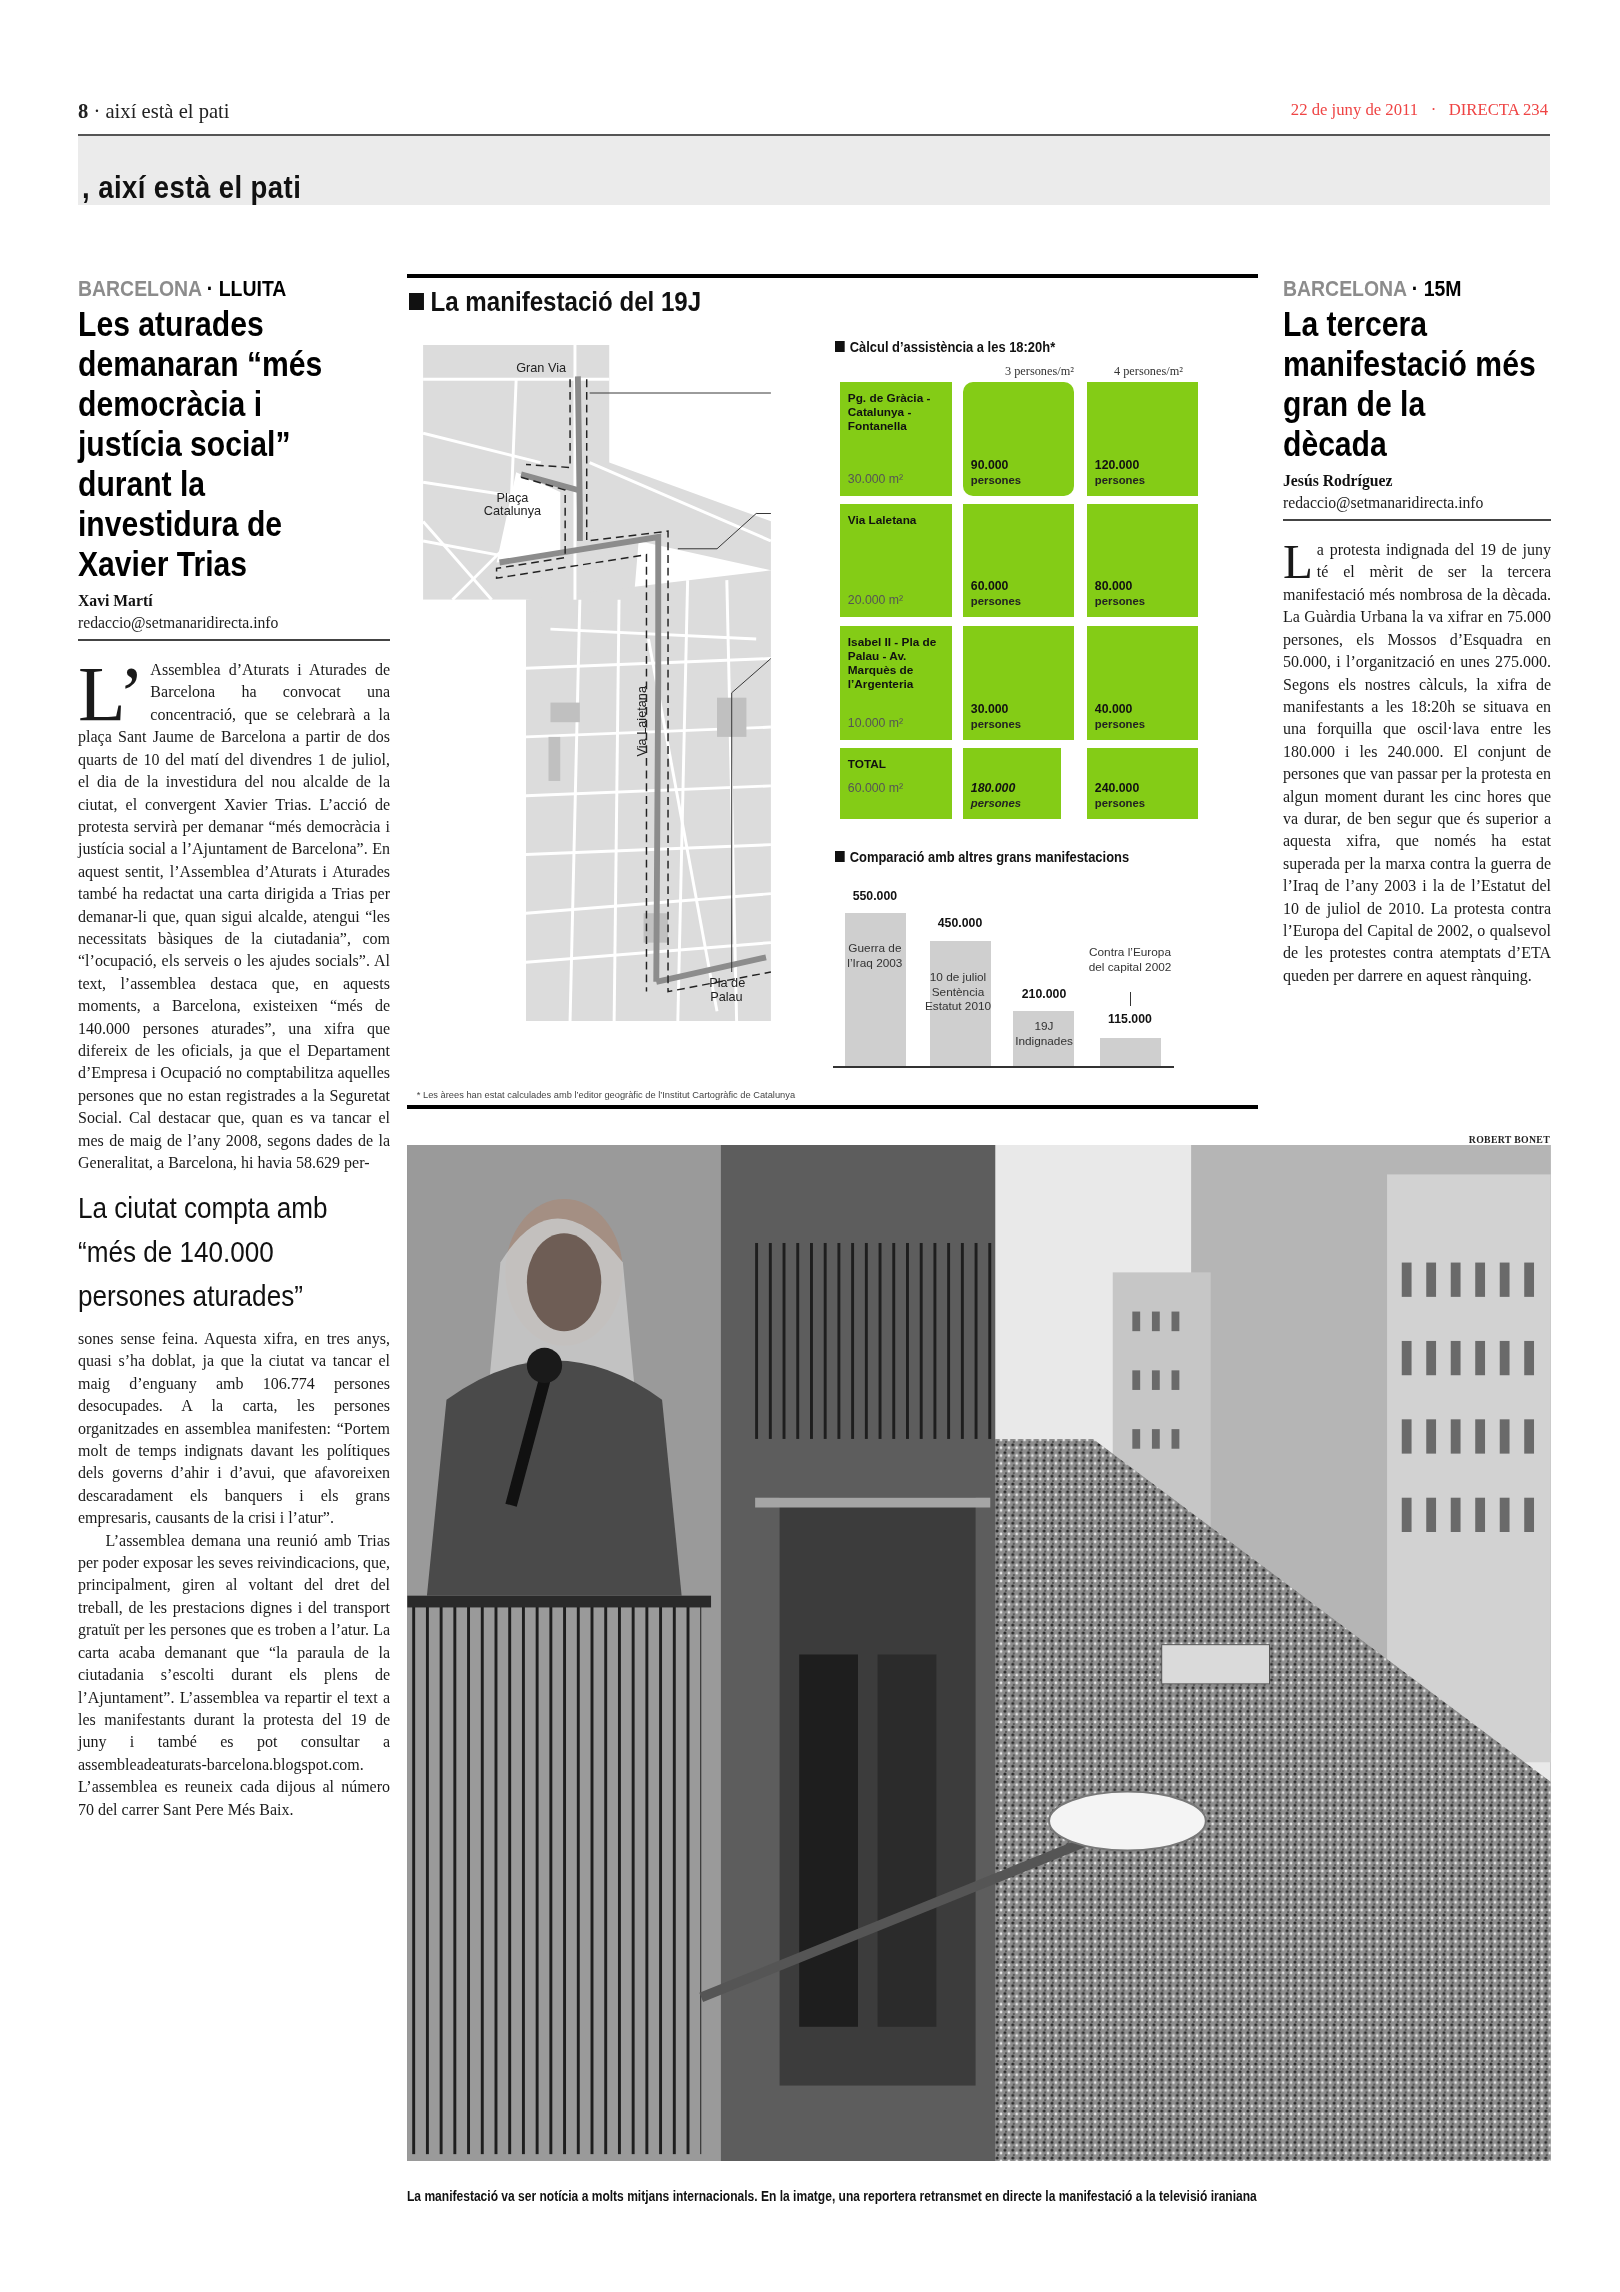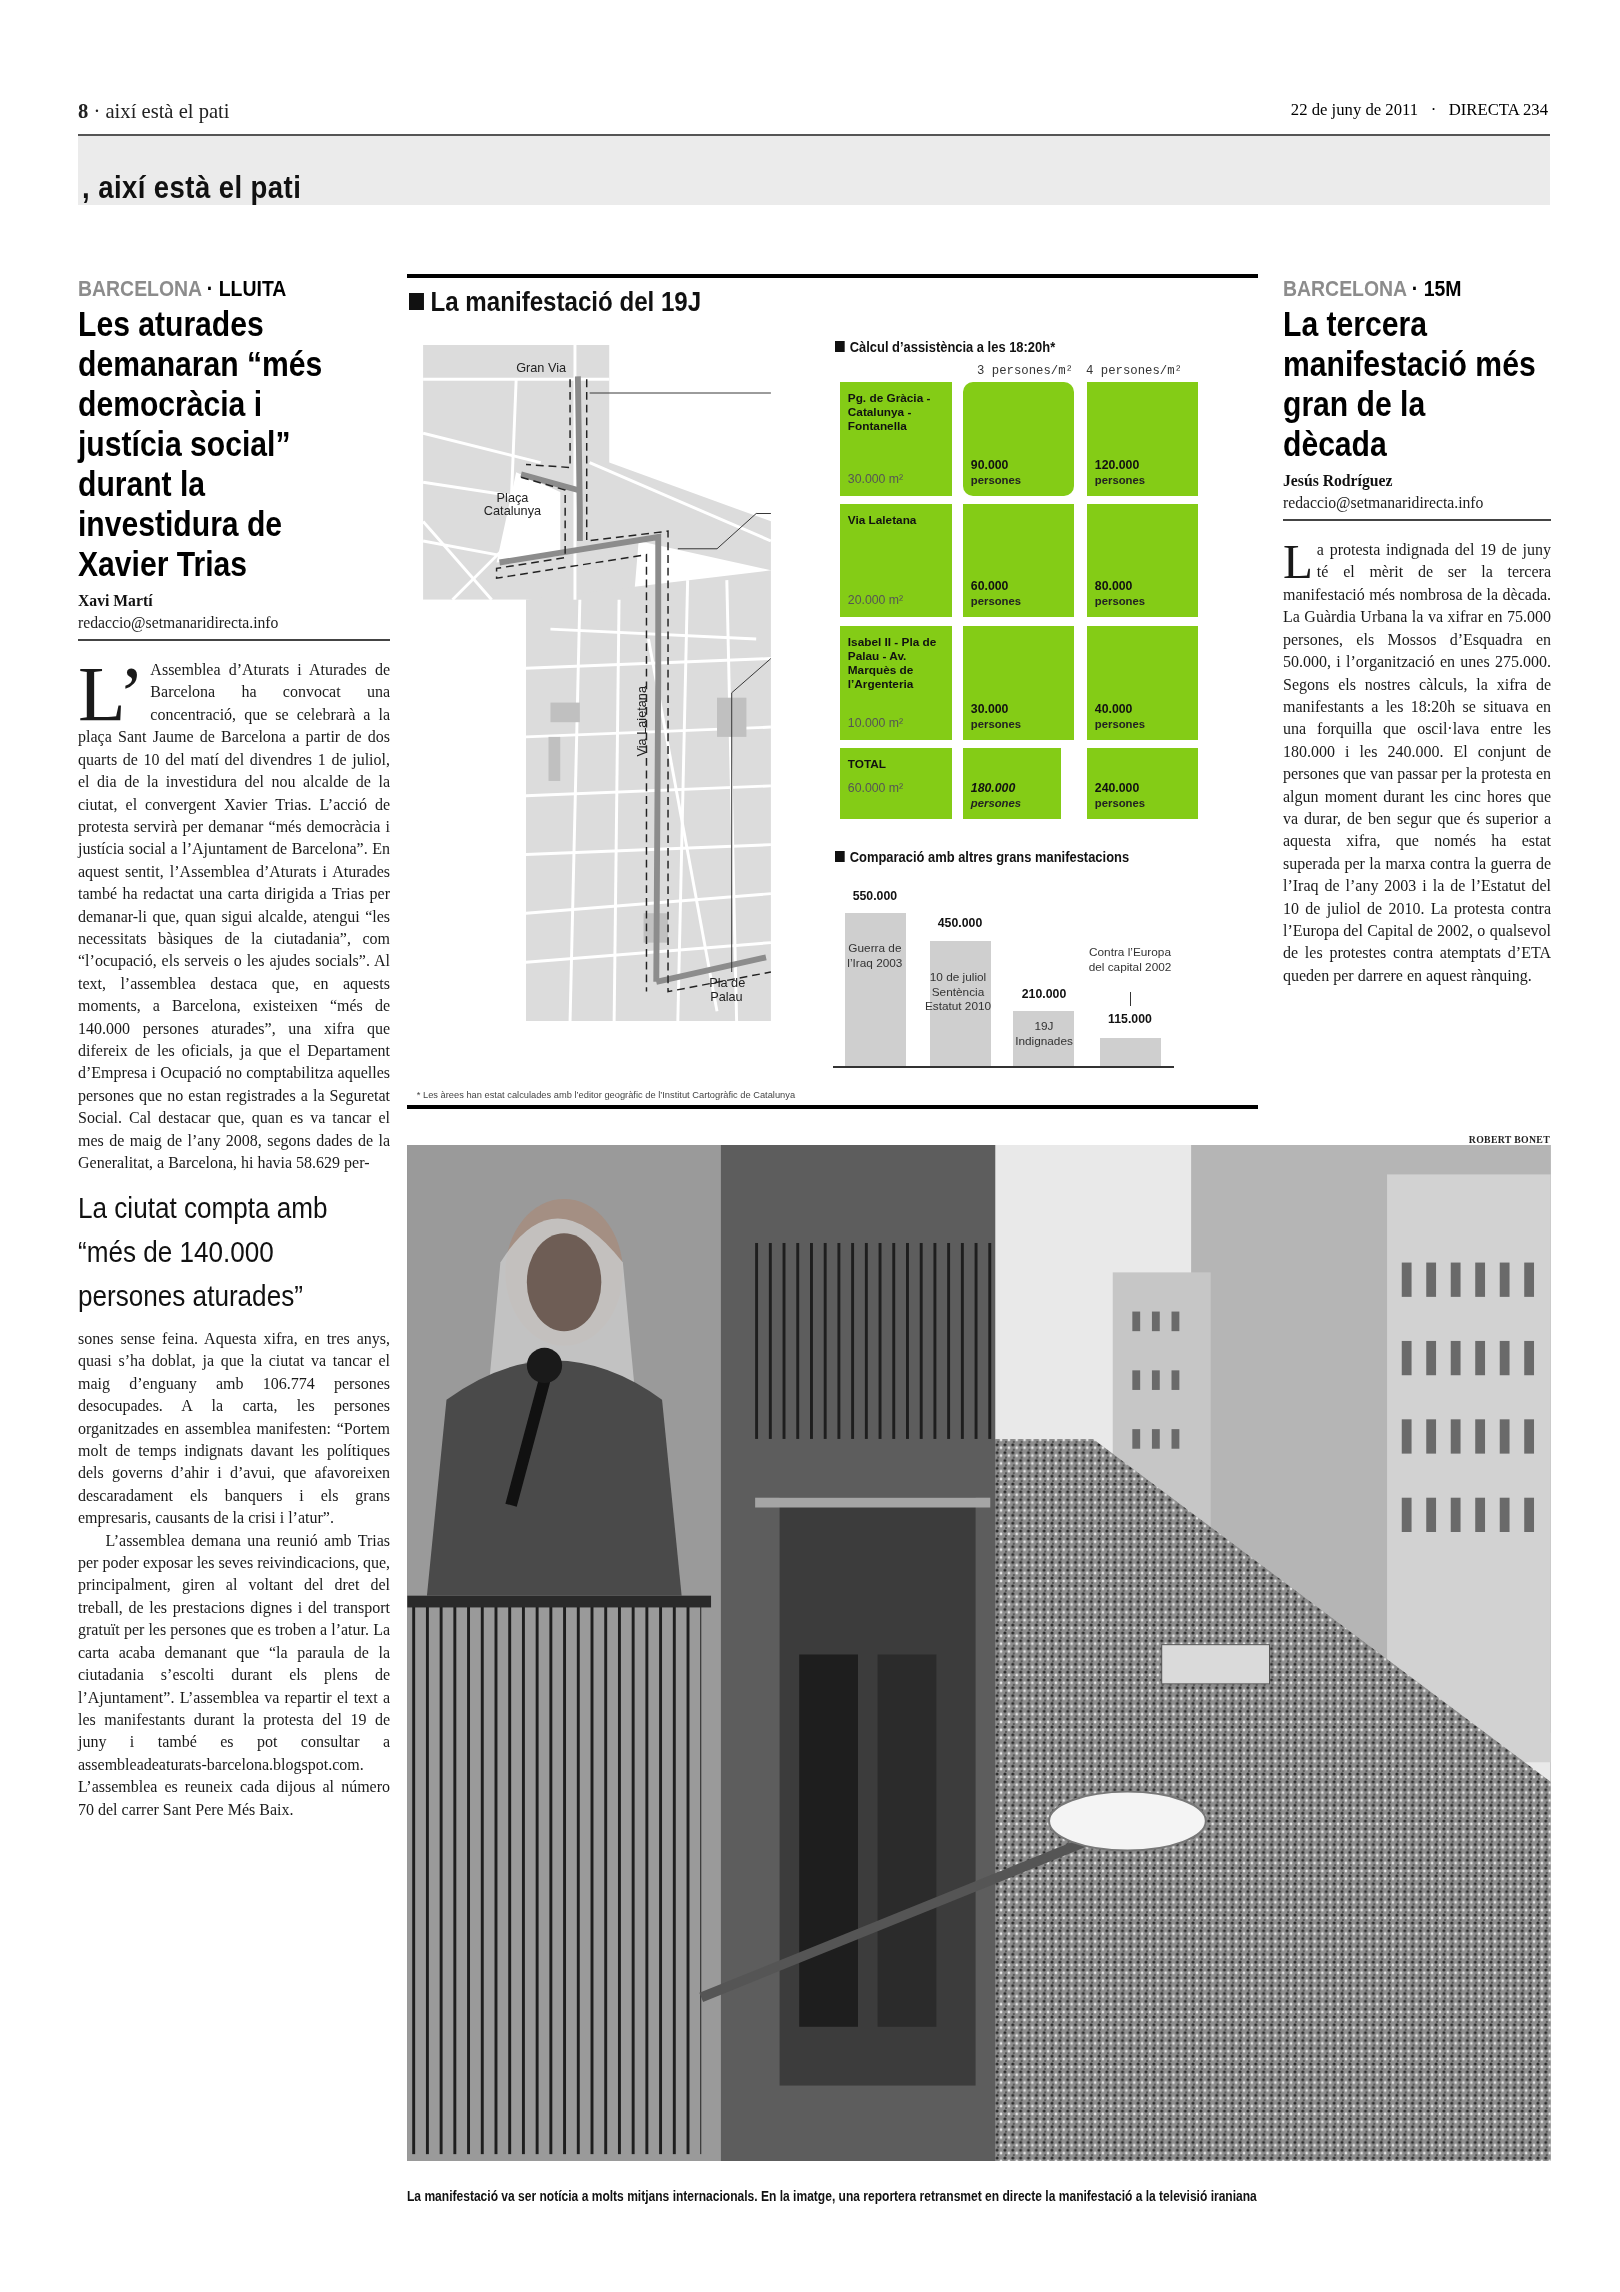--- a/index.html
+++ b/index.html
@@ -3,21 +3,21 @@
 <meta charset="utf-8">
 <style>
   * { box-sizing: border-box; margin: 0; padding: 0; }
   html, body { width: 1620px; height: 2293px; background: #ffffff; overflow: hidden; }
   body { position: relative; font-family: "DejaVu Serif", serif; color: #111; }
 
   
   .run-head { position: absolute; left: 78px; top: 98px; width: 1470px; height: 31px; }
   .run-left { position: absolute; left: 0; top: 2px; font-family: "Liberation Serif", serif; font-size: 20.6px; color: #222; }
   .run-left b { font-weight: bold; }
-  .run-right { position: absolute; right: 0; top: 2px; font-family: "Liberation Serif", serif; font-size: 16.7px; color: #000000; }
+  .run-right { position: absolute; right: 0; top: 2px; font-family: "Liberation Serif", serif; font-size: 16.7px; color: #ef4444; }
   .run-rule { position: absolute; left: 78px; top: 134px; width: 1472px; height: 2px; background: #555; }
 
   .section-band { position: absolute; left: 78px; top: 136px; width: 1472px; height: 69px; background: #ebebeb; }
   .section-title { position: absolute; left: 82px; top: 169px; font-family: "Liberation Sans", sans-serif; font-weight: bold; font-size: 32px; color: #111; transform: scaleX(0.86); transform-origin: left; letter-spacing: 0.5px; }
 
   
   .col { position: absolute; }
   .kicker { font-family: "Liberation Sans", sans-serif; font-weight: bold; font-size: 21.6px; transform: scaleX(0.9); transform-origin: left; white-space: nowrap; }
   .kicker .grey { color: #8c8c8c; }
   .kicker .black { color: #000; }
@@ -32,21 +32,21 @@
   .pullquote { font-family: "Liberation Sans", sans-serif; font-size: 29px; line-height: 44px; color: #111; margin: 11.8px 0 9.8px 0; transform: scaleX(0.9); transform-origin: left; width: 304px; }
 
   
   .info { position: absolute; left: 407px; top: 274px; width: 851px; height: 853px; }
   .info-topbar { position: absolute; left: 0; top: 0; width: 851px; height: 3.9px; background: #000; }
   .info-title { position: absolute; left: 2px; top: 11.8px; font-family: "Liberation Sans", sans-serif; font-weight: bold; font-size: 27.4px; transform: scaleX(0.88); transform-origin: left; white-space: nowrap; }
   .sq { display: inline-block; width: 16.7px; height: 16.7px; background: #111; margin-right: 7.8px; vertical-align: 1px; }
   .sq-sm { display: inline-block; width: 10.8px; height: 10.8px; background: #111; margin-right: 5.9px; vertical-align: 0; }
   .map { position: absolute; left: 15.7px; top: 71px; width: 348px; height: 676px; }
   .calc-title { position: absolute; left: 428px; top: 65px; font-family: "Liberation Sans", sans-serif; font-weight: bold; font-size: 14.7px; transform: scaleX(0.88); transform-origin: left; white-space: nowrap; }
-  .col-head { position: absolute; top: 90px; font-family: Liberation Mono, monospace; font-size: 12.3px; color: #333; }
+  .col-head { position: absolute; top: 90px; font-family: Liberation Serif, serif; font-size: 12.3px; color: #333; margin-left: 28px; }
   .cell { position: absolute; background: #84cc16; font-family: "Liberation Sans", sans-serif; }
   .cell .lbl { position: absolute; left: 7.8px; top: 8.8px; font-weight: bold; font-size: 11.8px; line-height: 14px; color: #111; }
   .cell .area { position: absolute; left: 7.8px; bottom: 9.8px; font-size: 12.3px; color: #555; }
   .cell .val { position: absolute; left: 7.8px; bottom: 6.9px; font-weight: bold; font-size: 12.3px; line-height: 15.7px; color: #111; }
   .cell .val span { display: block; font-size: 11.3px; color: #222; }
   .cmp-title { position: absolute; left: 428px; top: 575px; font-family: "Liberation Sans", sans-serif; font-weight: bold; font-size: 14.7px; transform: scaleX(0.88); transform-origin: left; white-space: nowrap; }
   .bars { position: absolute; left: 426px; top: 598px; width: 361px; height: 196px; }
   .bar { position: absolute; bottom: 0; width: 61px; background: #cfcfcf; }
   .bar-val { position: absolute; font-family: "Liberation Sans", sans-serif; font-weight: bold; font-size: 12.3px; text-align: center; width: 78px; }
   .bar-lbl { position: absolute; font-family: "Liberation Sans", sans-serif; font-size: 11.8px; line-height: 14.7px; text-align: center; color: #333; width: 78px; }

